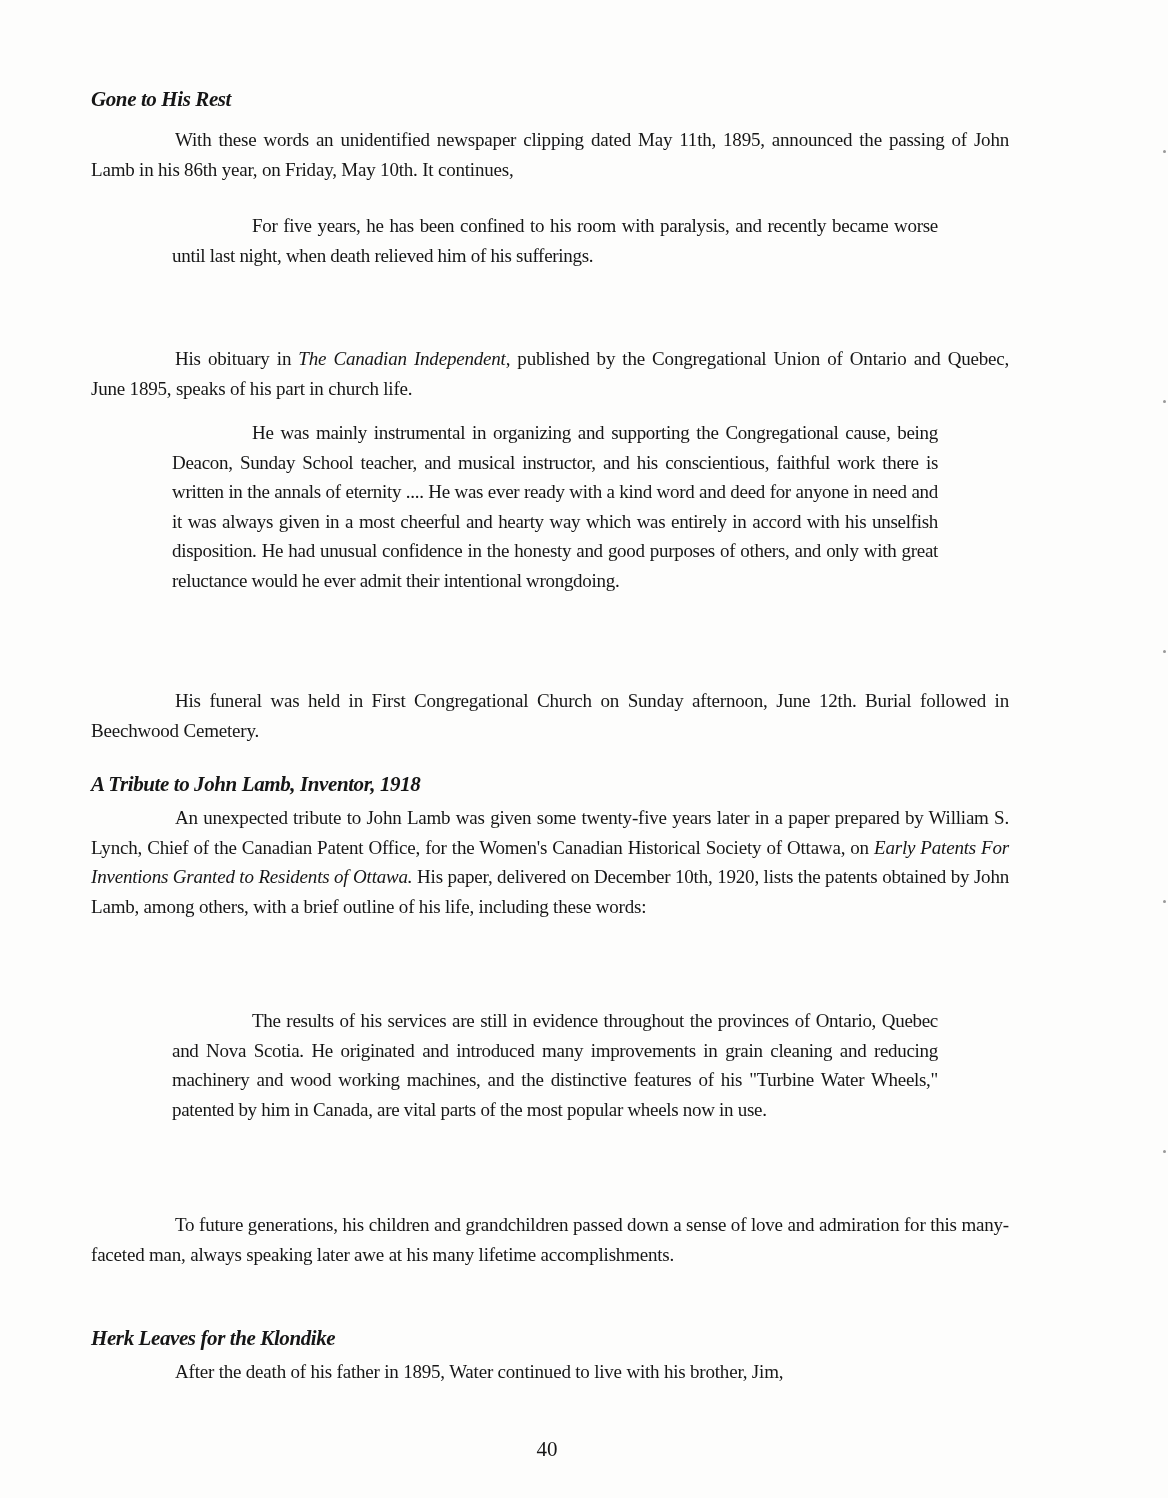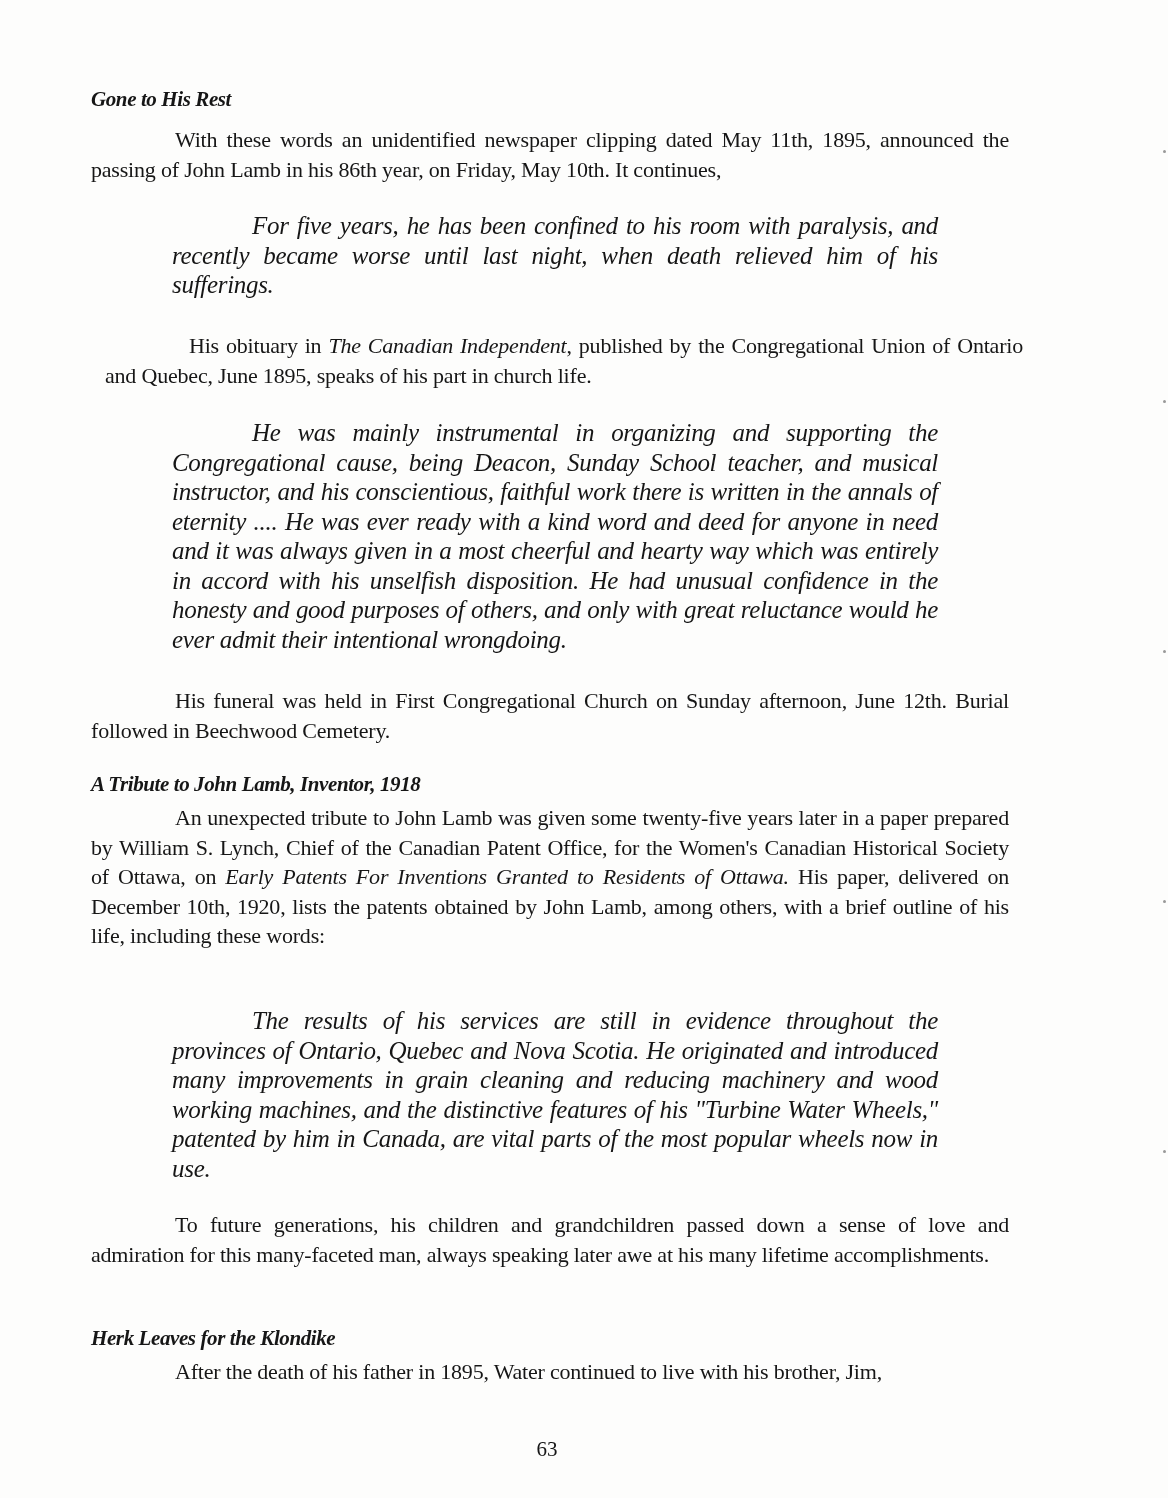--- a/index.html
+++ b/index.html
@@ -13,29 +13,29 @@
   }
   .page { position: absolute; left: 0; top: 0; width: 1168px; height: 1498px; }
   .heading {
     position: absolute; left: 91px;
     font-style: italic; font-weight: bold;
     font-size: 21px; letter-spacing: -0.4px;
     margin: 0;
   }
   .para {
     position: absolute; left: 91px; width: 918px;
-    font-size: 22px; line-height: 29.5px;
+    font-size: 19px; line-height: 29.5px;
     text-align: justify; margin: 0;
     letter-spacing: -0.2px;
   }
   .para .indent { display: inline-block; width: 84px; }
   .quote {
     position: absolute; left: 172px; width: 766px;
-    font-size: 25px; line-height: 29.5px;
-    font-style: italic; text-align: justify; margin: 0;
+    font-size: 19px; line-height: 29.5px;
+    text-align: justify; margin: 0;
     letter-spacing: -0.3px;
   }
   .quote .indent { display: inline-block; width: 80px; }
   .pagenum {
     position: absolute; left: 0; width: 1094px; top: 1437px;
     text-align: center; font-size: 21px;
   }
   i, em { font-style: italic; }
   .edge { position:absolute; right: 2px; width: 3px; height: 3px; background:#999; border-radius: 50%; }
 </style>
@@ -43,38 +43,38 @@
 <body>
 
 <div class="page">
 
   <h2 class="heading" style="top:87px;">Gone to His Rest</h2>
 
   <p class="para" style="top:125px;"><span class="indent"></span><span>With these words an unidentified newspaper clipping dated May 11th, 1895, announced the passing of John Lamb in his 86th year, on Friday, May 10th.  It continues,</span></p>
 
   <p class="quote" style="top:211px;"><span class="indent"></span><span>For five years, he has been confined to his room with paralysis, and recently became worse until last night, when death relieved him of his sufferings.</span></p>
 
-  <p class="para" style="top:331px;margin-left:14px;"><span class="indent"></span><span>His obituary in </span><i>The Canadian Independent</i><span>, published by the Congregational Union of Ontario and Quebec, June 1895, speaks of his part in church life.</span></p>
+  <p class="para" style="top:344px;"><span class="indent"></span><span>His obituary in </span><i>The Canadian Independent</i><span>, published by the Congregational Union of Ontario and Quebec, June 1895, speaks of his part in church life.</span></p>
 
   <p class="quote" style="top:418px;"><span class="indent"></span><span>He was mainly instrumental in organizing and supporting the Congregational cause, being Deacon, Sunday School teacher, and musical instructor, and his conscientious, faithful work there is written in the annals of eternity .... He was ever ready with a kind word and deed for anyone in need and it was always given in a most cheerful and hearty way which was entirely in accord with his unselfish disposition.  He had unusual confidence in the honesty and good purposes of others, and only with great reluctance would he ever admit their intentional wrongdoing.</span></p>
 
   <p class="para" style="top:686px;"><span class="indent"></span><span>His funeral was held in First Congregational Church on Sunday afternoon, June 12th.  Burial followed in Beechwood Cemetery.</span></p>
 
   <h2 class="heading" style="top:772px;">A Tribute to John Lamb, Inventor, 1918</h2>
 
   <p class="para" style="top:803px;"><span class="indent"></span><span>An unexpected tribute to John Lamb was given some twenty-five years later in a paper prepared by William S. Lynch, Chief of the Canadian Patent Office, for the Women's Canadian Historical Society of Ottawa, on </span><i>Early Patents For Inventions Granted to Residents of Ottawa.</i><span>  His paper, delivered on December 10th, 1920, lists the patents obtained by John Lamb, among others, with a brief outline of his life, including these words:</span></p>
 
   <p class="quote" style="top:1006px;"><span class="indent"></span><span>The results of his services are still in evidence throughout the provinces of Ontario, Quebec and Nova Scotia.  He originated and introduced many improvements in grain cleaning and reducing machinery and wood working machines, and the distinctive features of his "Turbine Water Wheels," patented by him in Canada, are vital parts of the most popular wheels now in use.</span></p>
 
   <p class="para" style="top:1210px;"><span class="indent"></span><span>To future generations, his children and grandchildren passed down a sense of love and admiration for this many-faceted man, always speaking later awe at his many lifetime accomplishments.</span></p>
 
   <h2 class="heading" style="top:1326px;text-align:center;">Herk Leaves for the Klondike</h2>
 
   <p class="para" style="top:1357px;"><span class="indent"></span><span>After the death of his father in 1895, Water continued to live with his brother, Jim,</span></p>
 
-  <div class="pagenum">63</div>
+  <div class="pagenum">40</div>
 
   <div class="edge" style="top:150px;"></div>
   <div class="edge" style="top:400px;"></div>
   <div class="edge" style="top:650px;"></div>
   <div class="edge" style="top:900px;"></div>
   <div class="edge" style="top:1150px;"></div>
 </div>
 
 </body></html>

